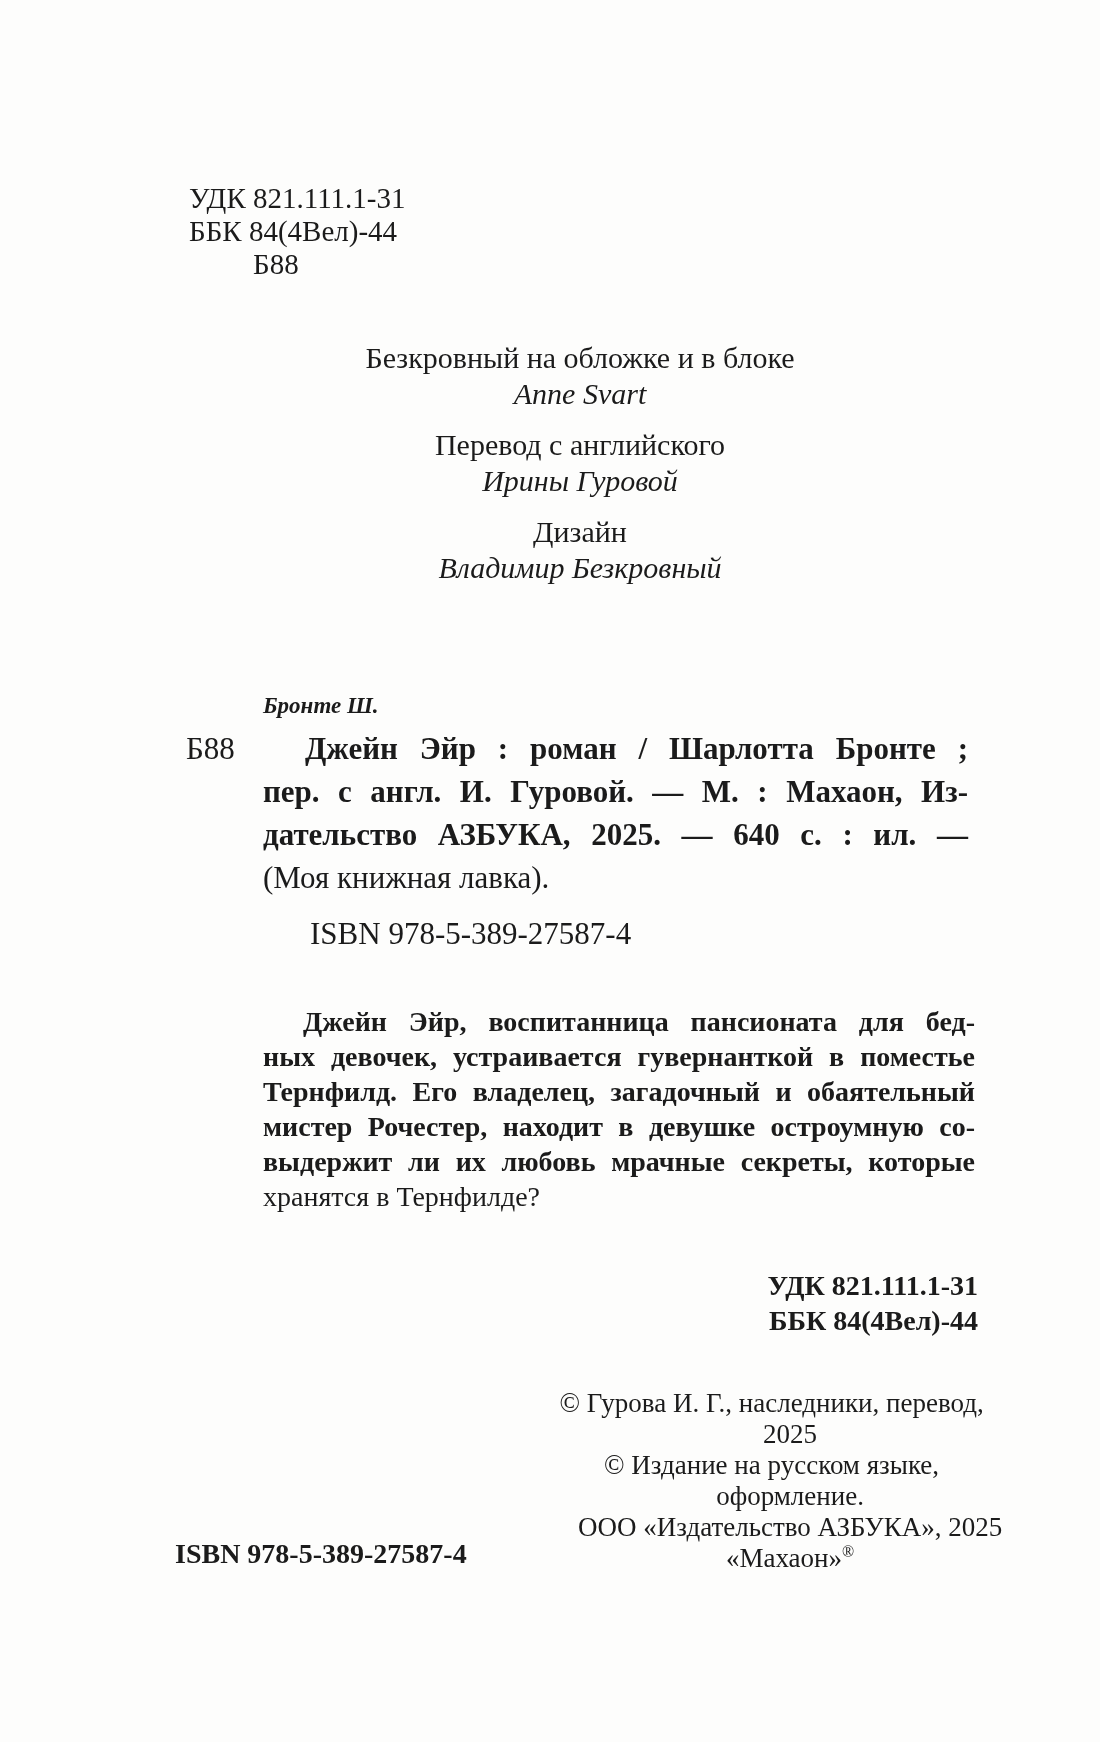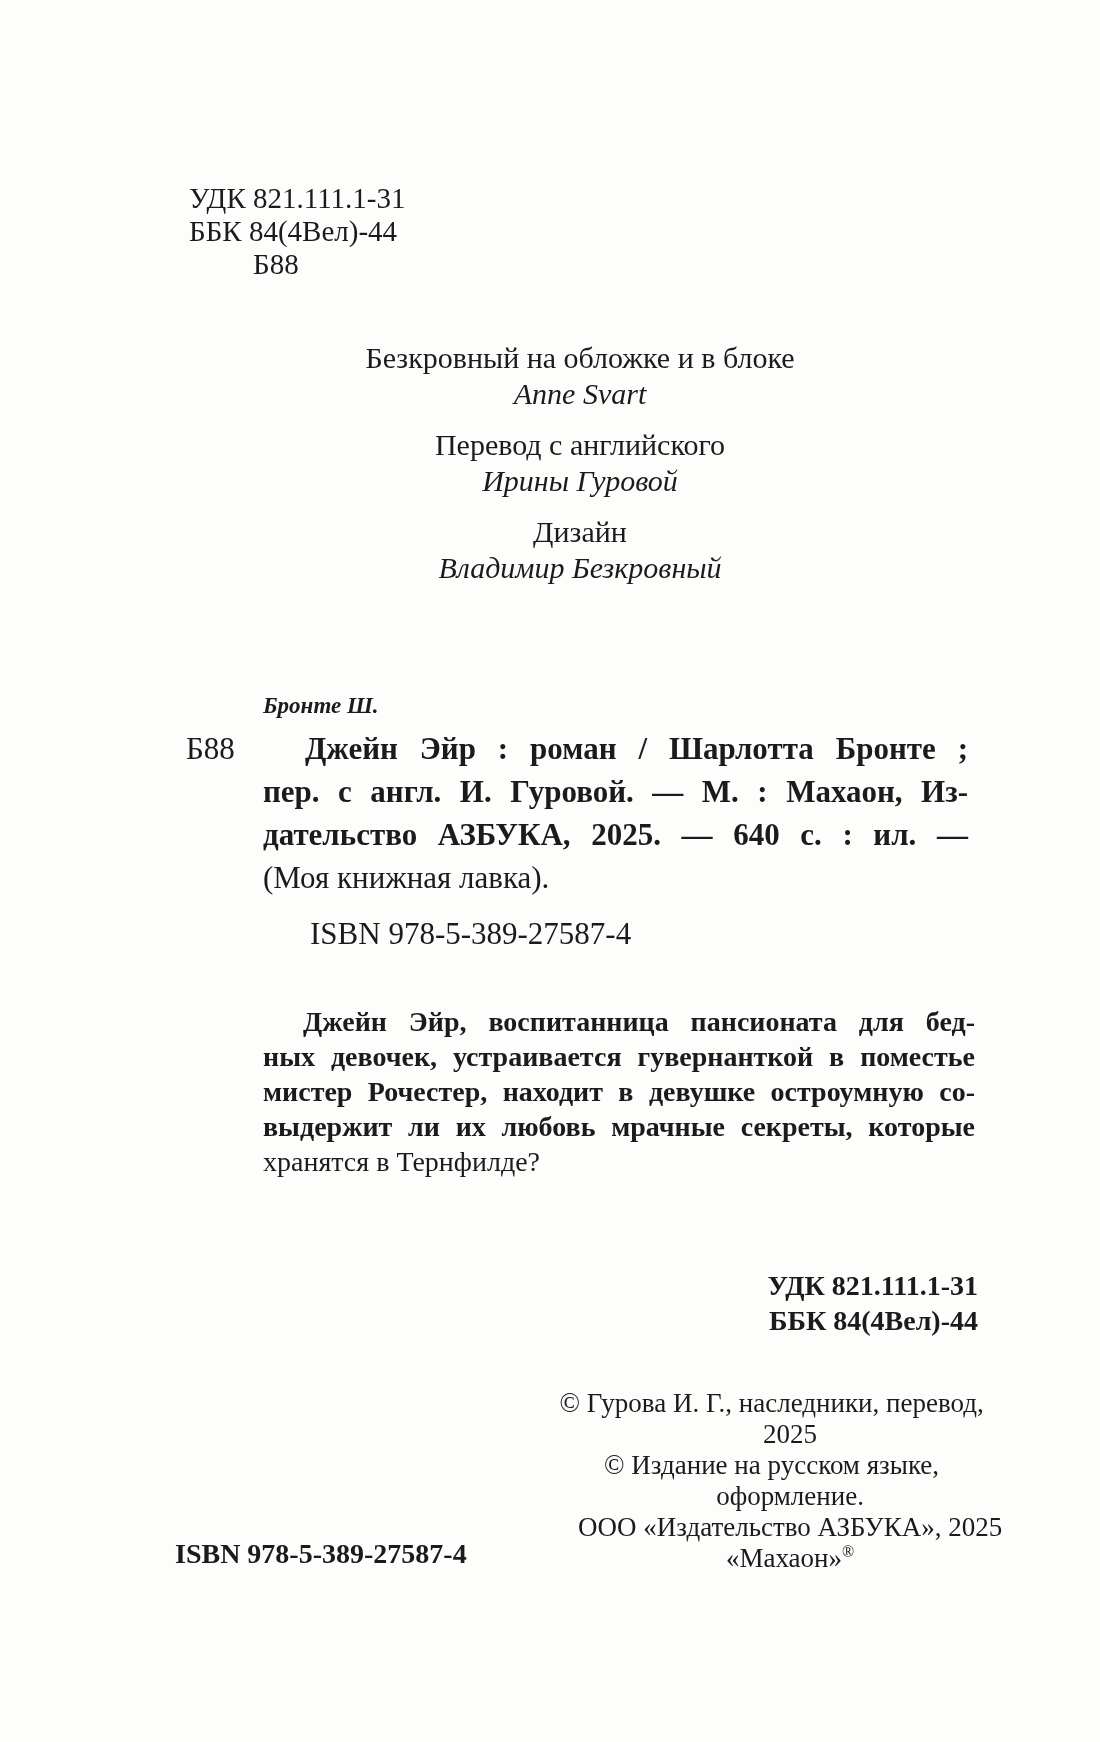--- a/index.html
+++ b/index.html
@@ -74,20 +74,21 @@
     <div class="jline first">Джейн Эйр : роман / Шарлотта Бронте ;</div>
     <div class="jline">пер. с англ. И. Гуровой. — М. : Махаон, Из-</div>
     <div class="jline">дательство АЗБУКА, 2025. — 640 с. : ил. —</div>
     <div class="nline">(Моя книжная лавка).</div>
   </div>
   <div class="abs isbn-card">ISBN 978-5-389-27587-4</div>
 
   <div class="abs annotation">
     <div class="jline first">Джейн Эйр, воспитанница пансионата для бед-</div>
     <div class="jline">ных девочек, устраивается гувернанткой в поместье</div>
+    <div class="jline">Тернфилд. Его владелец, загадочный и обаятельный</div>
     <div class="jline">мистер Рочестер, находит в девушке остроумную со-</div>
     <div class="jline">выдержит ли их любовь мрачные секреты, которые</div>
     <div class="nline">хранятся в Тернфилде?</div>
   </div>
 
   <div class="abs bottom-codes">
     <div>УДК 821.111.1-31</div>
     <div>ББК 84(4Вел)-44</div>
   </div>
 

